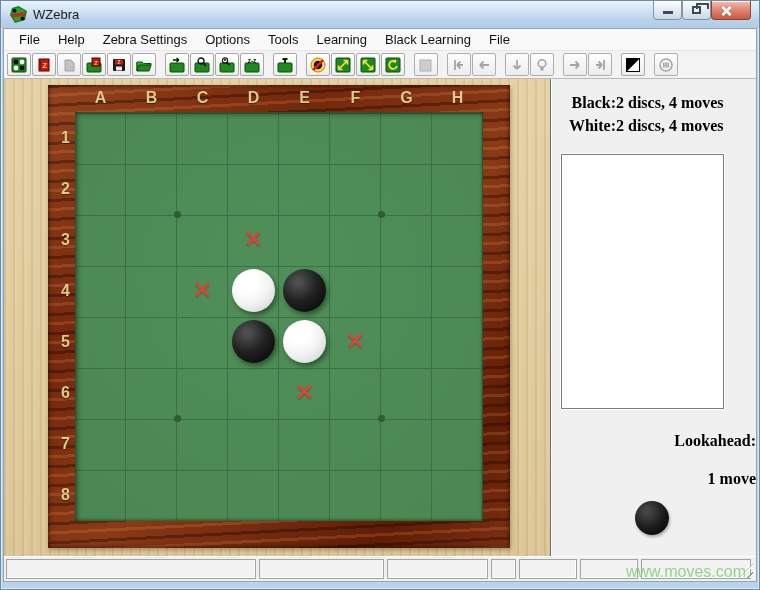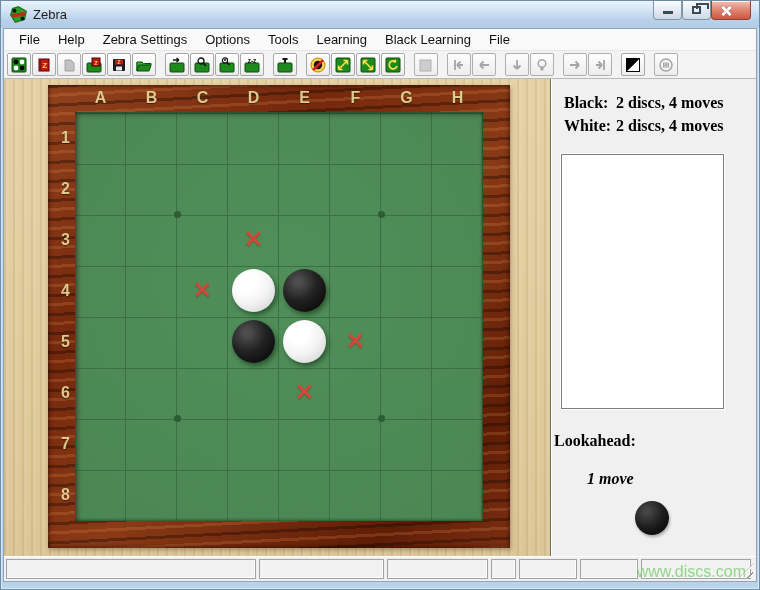--- a/index.html
+++ b/index.html
@@ -33,21 +33,21 @@
   .glyph-close:before, .glyph-close:after {
     content:""; position:absolute; left:13px; top:3.5px; width:3px; height:12px; background:#fff; border-radius:1px;
     box-shadow:0 0 1px rgba(60,0,0,.6);
   }
   .glyph-close:before { transform:rotate(45deg); }
   .glyph-close:after { transform:rotate(-45deg); }
 
   
   .client {
     position:absolute; left:3px; top:28px; width:754px; height:554px;
-    background:#f0f0f0; border:1px solid #8fa4b5;
+    background:#f0f0f0; border:1px solid #8fa4b5;text-align:right;
   }
 
   .menubar {
     position:absolute; left:0; top:0; width:100%; height:22px;
     background:#f9f9f9; border-bottom:1px solid #e6e6e6;
     display:flex; align-items:center; padding-left:6px;
   }
   .menu-item { font-size:13px; color:#111; padding:3px 9px; }
 
   .toolbar {
@@ -109,21 +109,21 @@
   .score-line { display:flex; margin:0 0 0 13px; font-family:"Liberation Serif", serif; font-weight:bold; font-size:16px; color:#000; }
   .score-line.first { padding-top:12px; }
   .score-line .lbl { width:52px; }
   .score-line { line-height:23px; }
   .moves-listbox {
     margin:17px 0 0 10px; width:163px; height:255px;
     background:#fff; border:1px solid #7d7d7d;
     box-shadow: 0 0 0 1px #fdfdfd;
   }
   .lookahead-label { margin:23px 0 0 3px; font-family:"Liberation Serif", serif; font-weight:bold; font-size:16px; }
-  .lookahead-value { margin:20px 8px 0 36px; font-family:"Liberation Serif", serif; font-weight:bold; font-size:16px;font-style:italic; }
+  .lookahead-value { margin:20px 0 0 36px; font-family:"Liberation Serif", serif; font-weight:bold; font-size:16px; }
   .turn-disc {
     margin:13px 0 0 84px; width:34px; height:34px; border-radius:50%;
     background:radial-gradient(circle at 35% 30%, #454545 8%, #1d1d1d 50%, #050505 90%);
     box-shadow:1px 2px 3px rgba(0,0,0,.3);
   }
 
   
   .statusbar {
     position:absolute; left:0; bottom:0; width:100%; height:25px;
     background:#f0f0f0; border-top:1px solid #ffffff; display:flex; align-items:stretch; padding:2px 2px 2px 2px;
@@ -148,21 +148,21 @@
 <div class="window">
 
   <div class="titlebar">
     <svg class="app-icon" viewBox="0 0 17 17">
       <polygon points="8.5,0 17,5 15,14 5,17 0,9 2,2" fill="#1c7a1c"></polygon>
       <polygon points="8.5,1.5 15.5,5.5 14,13 5.5,15.5 1.8,8.8 3.5,3" fill="#2da02d"></polygon>
       <rect x="2" y="7" width="13" height="3.6" fill="#c02a1a" transform="rotate(-8 8.5 8.5)"></rect>
       <circle cx="4.5" cy="4.8" r="2" fill="#111"></circle>
       <circle cx="12.5" cy="12.5" r="2" fill="#111"></circle>
     </svg>
-    <span class="title-text">Zebra</span>
+    <span class="title-text">WZebra</span>
     <div class="winbtns">
       <div class="winbtn">
           <div class="glyph-min"></div>
         </div>
       <div class="winbtn">
           <div class="glyph-restore"></div>
         </div>
       <div class="winbtn close">
           <div class="glyph-close"></div>
         </div>
@@ -475,15 +475,15 @@
         <div class="pane" style="width: 101px;"></div>
         <div class="pane" style="width: 25px;"></div>
         <div class="pane" style="width: 58px;"></div>
         <div class="pane" style="width: 58px;"></div>
         <div class="pane" style="width: 100px; flex: 1 1 0%;"></div>
       </div>
     <div class="grip"></div>
   </div>
 
   <div class="watermark">
-    <div class="wm-line2">www.discs.com</div>
+    <div class="wm-line2">www.moves.com</div>
   </div>
 </div>
 
 </body></html>

